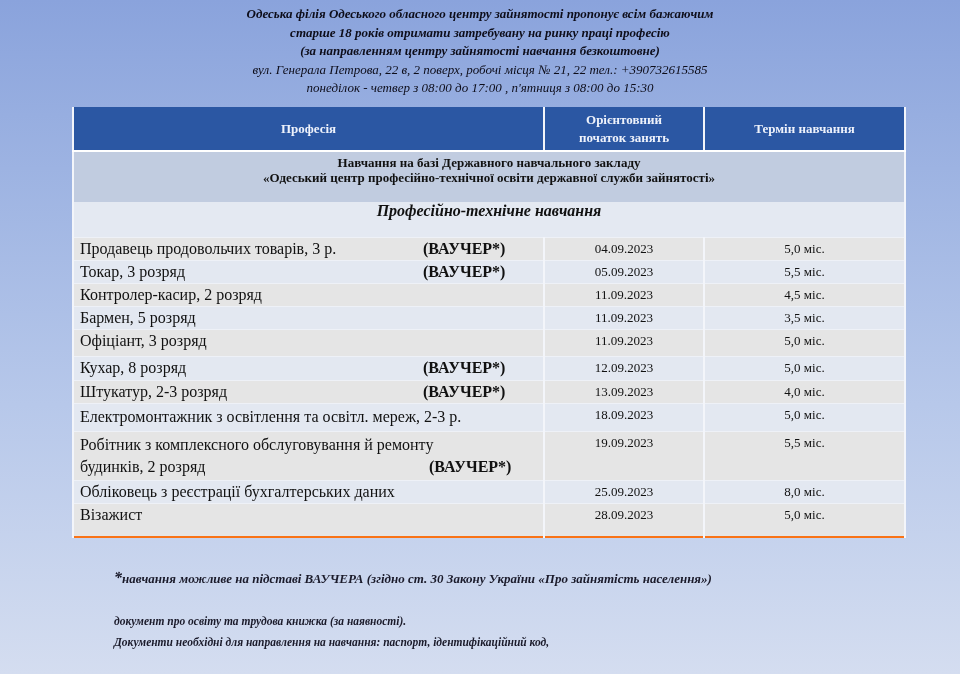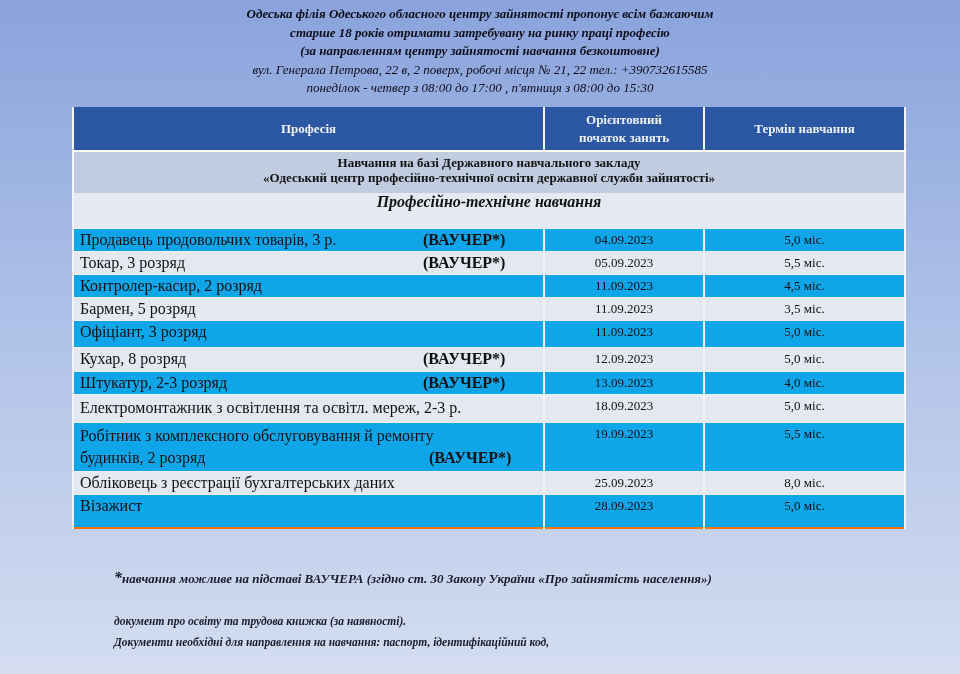--- a/index.html
+++ b/index.html
@@ -20,28 +20,28 @@
     border-collapse: collapse; table-layout: fixed; border-radius: 22px;
   }
   .tbl td, .tbl th { padding: 0; border-left: 2px solid #f3f5fa; border-right: 2px solid #f3f5fa; }
   .tbl th {
     background: #2b57a3; color: #eef2fb; font-weight: bold; font-size: 13px;
     text-align: center; line-height: 18px; height: 43px; vertical-align: middle;
   }
   .tbl tr.hdr th { border-bottom: 2px solid #ffffff; }
   .band td {
     background: #c1cce0; text-align: center; font-weight: bold; font-size: 13px;
-    line-height: 15px; height: 42px; vertical-align: top; padding-top: 3px; box-sizing: border-box;
+    line-height: 15px; height: 51px; vertical-align: top; padding-top: 3px; box-sizing: border-box;
   }
   .subhdr td {
     background: #e4e9f2; text-align: center; font-style: italic; font-weight: bold;
     font-size: 16px; height: 35px; vertical-align: top; box-sizing: border-box;
   }
   .row td { font-size: 16px; vertical-align: top; box-sizing: border-box; }
-  .row.dark td { background: #0ea5e9; }
+  .row.dark td { background: #e5e5e5; }
   .row.light td { background: #e3e8f1; }
   .row td.prof { padding-left: 6px; line-height: 22px; position: relative; }
   .row td.date, .row td.term { text-align: center; font-size: 13px; line-height: 18px; padding-top: 2px; }
   .voucher { position: absolute; left: 349px; font-weight: bold; }
   .prof .line2 { position: relative; }
   .tbl tr.row td { border-top: 1px solid #eef1f7; }
   .notes { position: absolute; left: 114px; font-style: italic; font-weight: bold; color: #1a1a2a; }
   .note1 { top: 569px; font-size: 13px; }
   .note1 .ast { font-size: 16px; }
   .note2 { top: 611px; font-size: 11.5px; line-height: 21px; }

